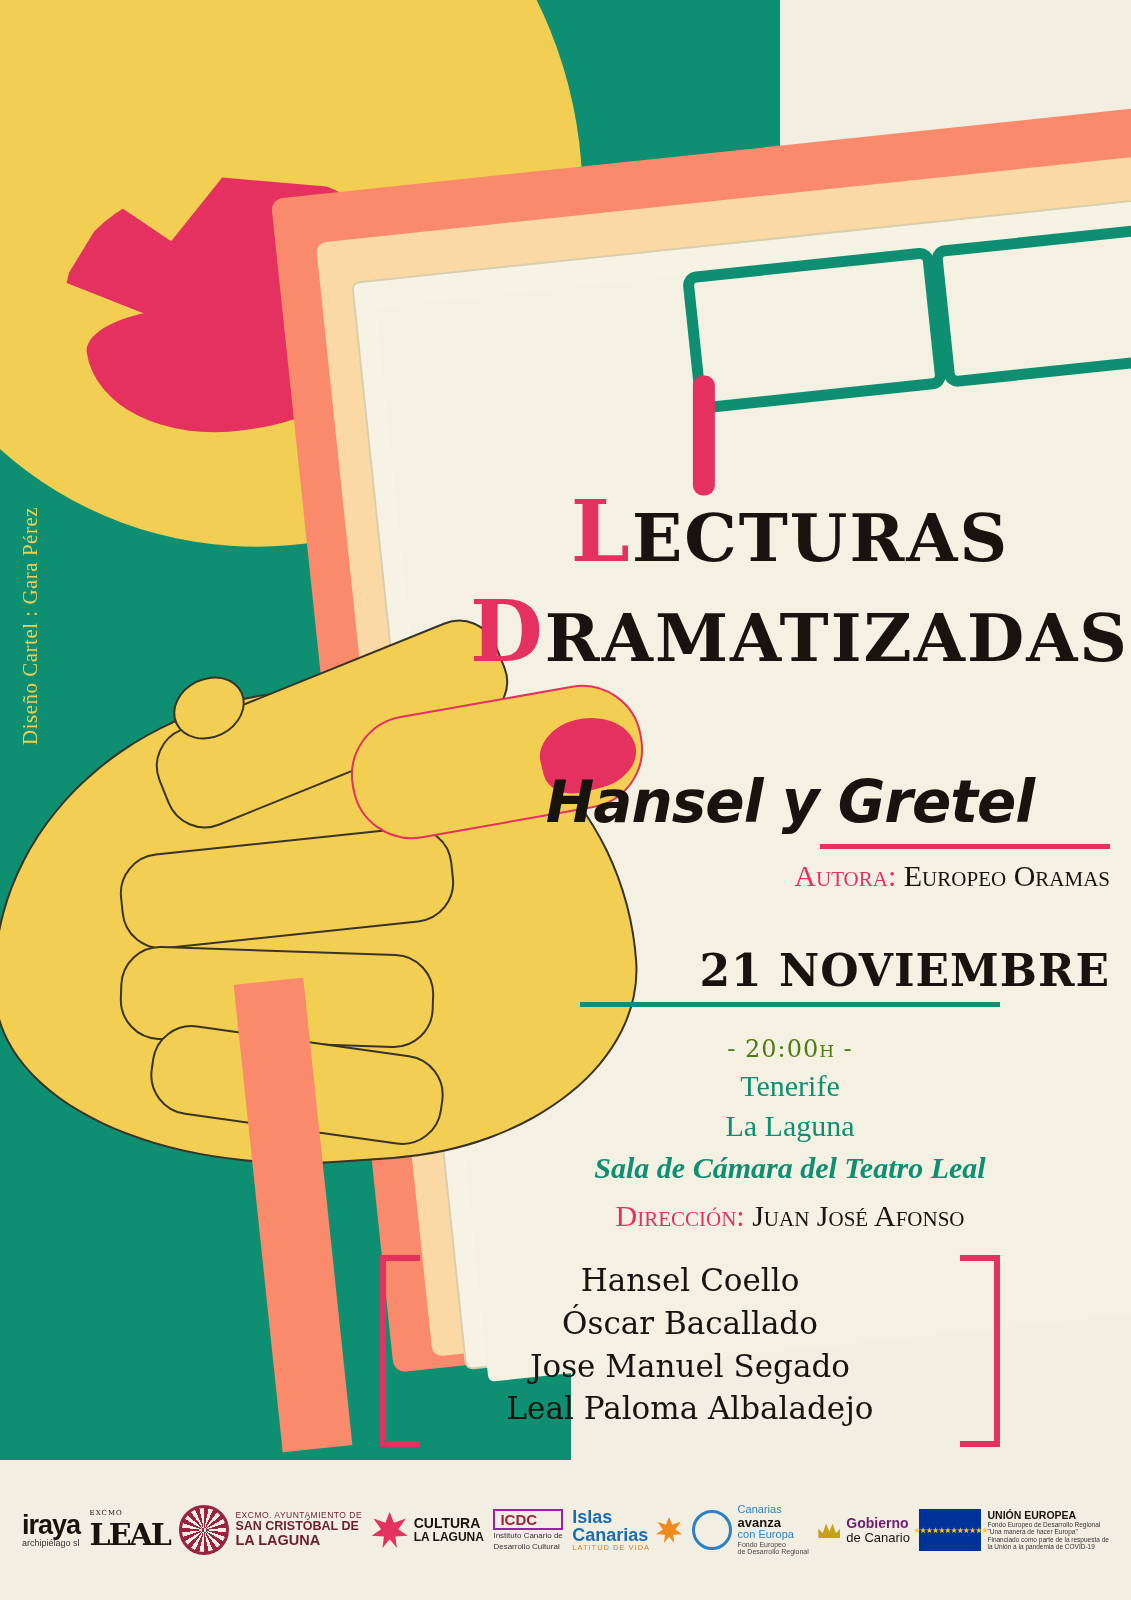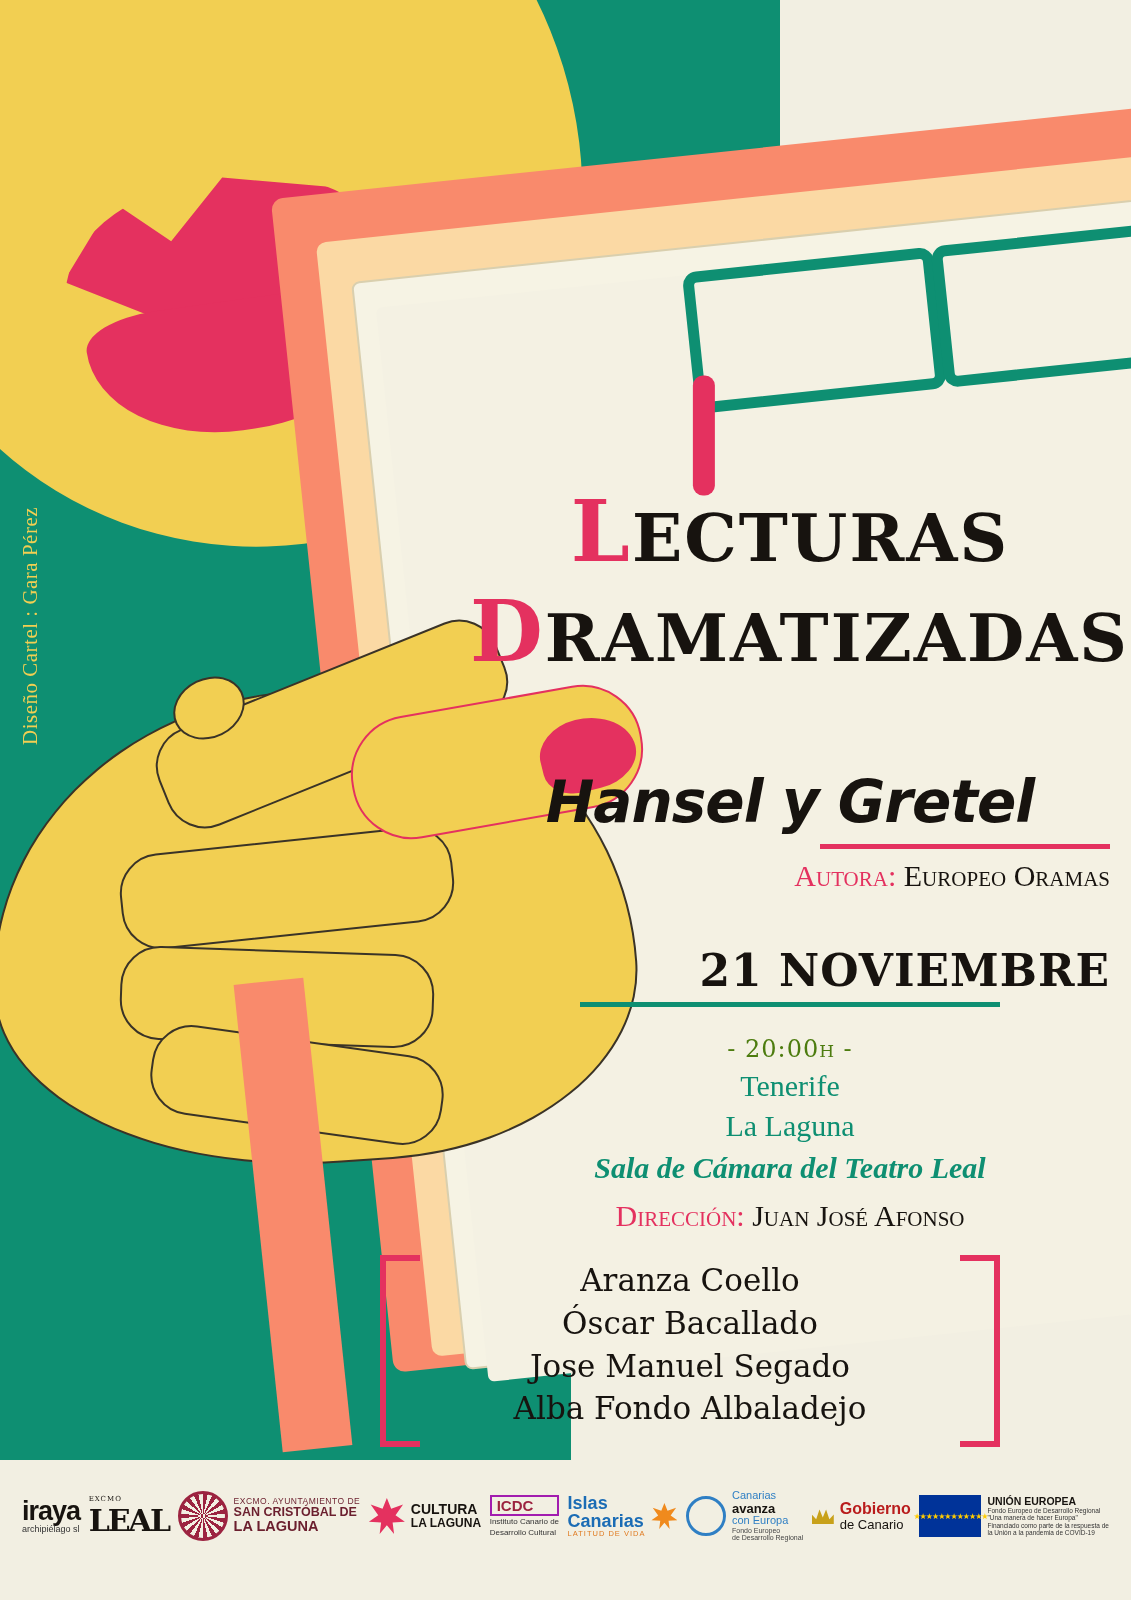--- a/index.html
+++ b/index.html
@@ -195,21 +195,21 @@
     border-top:6px solid #e4315f;border-bottom:6px solid #e4315f;
   }
   .bracket.l{left:0;border-left:6px solid #e4315f;}
   .bracket.r{right:0;border-right:6px solid #e4315f;}
   .cast{
     font-family:"DejaVu Serif", serif;
     font-size:31px;line-height:1.38;color:#17130f;padding:4px 0 0 0;
   }
   
   .logos{
-    position:absolute;left:0;bottom:20px;width:1131px;height:128px;
+    position:absolute;left:0;bottom:6px;width:1131px;height:128px;
     display:flex;align-items:center;justify-content:space-between;
     padding:0 22px;box-sizing:border-box;
   }
   .logo{display:flex;align-items:center;gap:6px;}
   .logo .txt{font-family:"Liberation Sans", sans-serif;line-height:1.05;}
   .l-iraya .big{font-size:27px;font-weight:bold;color:#17130f;letter-spacing:-1px;}
   .l-iraya .sub{font-size:9px;color:#333;}
   .l-leal{font-family:"DejaVu Serif",serif;font-size:30px;font-weight:bold;color:#17130f;letter-spacing:-2px;}
   .l-leal .tiny{display:block;font-size:7px;letter-spacing:1px;font-weight:normal;}
   .l-ayto .t1{font-size:8.5px;color:#6b1f2e;letter-spacing:.5px;}
@@ -228,21 +228,21 @@
   .l-icdc .sub{font-size:8px;color:#333;margin-top:2px;}
   .l-islas .i1{font-size:18px;font-weight:bold;color:#1b6cb5;line-height:1;}
   .l-islas .i2{font-size:7.5px;color:#e07b22;letter-spacing:1px;}
   .l-islas .star{width:26px;height:26px;background:#f08a1d;
     clip-path:polygon(50% 0,62% 30%,95% 18%,74% 48%,100% 66%,66% 68%,70% 100%,50% 76%,30% 100%,34% 68%,0 66%,26% 48%,5% 18%,38% 30%);}
   .l-canarias .ring{width:34px;height:34px;border:3px solid #2f7fc4;border-radius:50%;}
   .l-canarias .a1{font-size:11px;color:#2f7fc4;}
   .l-canarias .a2{font-size:13px;font-weight:bold;color:#17130f;}
   .l-canarias .a3{font-size:7px;color:#444;}
   .l-gob .crown{width:22px;height:16px;background:#c8a11a;clip-path:polygon(0 100%,0 40%,20% 70%,35% 10%,50% 60%,65% 10%,80% 70%,100% 40%,100% 100%);}
-  .l-gob .g1{font-size:16px;font-weight:bold;color:#b91c1c;}
+  .l-gob .g1{font-size:14px;font-weight:bold;color:#701a75;}
   .l-gob .g2{font-size:13px;color:#17130f;}
   .l-ue .flag{
     width:62px;height:42px;background:#003399;position:relative;
     display:flex;align-items:center;justify-content:center;
   }
   .l-ue .flag .stars{color:#ffcc00;font-size:8px;letter-spacing:-1px;}
   .l-ue .u1{font-size:10.5px;font-weight:bold;color:#17130f;}
   .l-ue .u2{font-size:6.5px;color:#333;line-height:1.15;}
 </style>
 </head>
@@ -305,24 +305,24 @@
     <div class="direction">
       <span class="lbl">Dirección:</span>
       <span>Juan José Afonso</span>
     </div>
   </div>
 
   <div class="cast-wrap">
     <div class="bracket l"></div>
     <div class="bracket r"></div>
     <div class="cast">
-      <div>Aranza Coello</div>
+      <div>Hansel Coello</div>
       <div>Óscar Bacallado</div>
       <div>Jose Manuel Segado</div>
-      <div>Alba Fondo Albaladejo</div>
+      <div>Leal Paloma Albaladejo</div>
     </div>
   </div>
 
   <div class="logos">
 
     <div class="logo l-iraya">
       <div class="txt">
         <div class="big">iraya</div>
         <div class="sub">archipiélago sl</div>
       </div>

